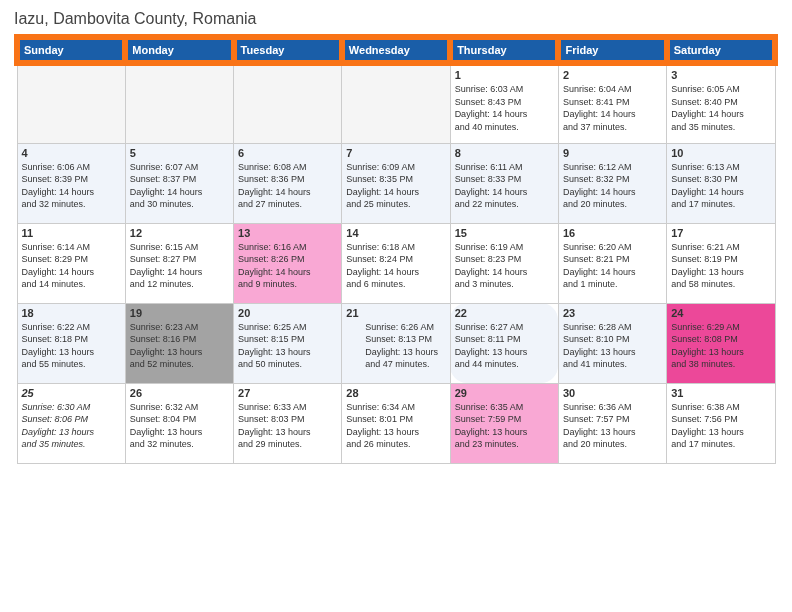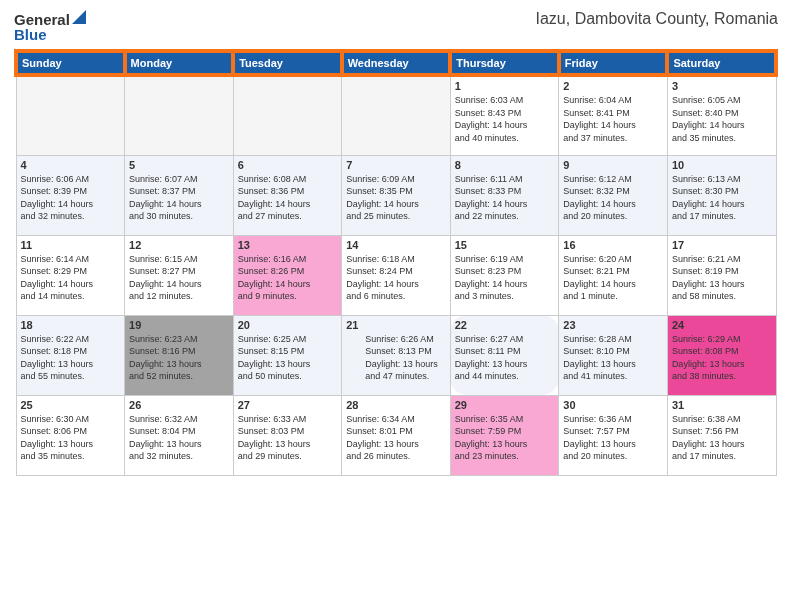--- a/index.html
+++ b/index.html
@@ -47,21 +47,21 @@
       border-collapse: collapse;
       table-layout: fixed;
     }
     .calendar th {
       background: #1a5ea8;
       color: #fff;
       font-size: 11px;
       font-weight: bold;
       padding: 4px 4px;
       text-align: left;
-      border: 4px solid #f97316;
+      border: 6px solid #f97316;
     }
     .calendar td {
       border: 1px solid #ccc;
       vertical-align: top;
       padding: 3px 4px;
       font-size: 9.5px;
       color: #333;
       height: 80px;
     }
     .calendar td.empty {
@@ -83,31 +83,20 @@
       font-size: 9px;
       line-height: 1.4;
       color: #333;
     }
   </style>
 </head>
 <body>
 
 <div class="container">
   <div class="header">
-    <div class="logo">
-      <div class="logo-line">
-        <span style="font-size:15px;font-weight:bold;color:#333;">General</span>
-        <span style="display:inline-block;margin-left:2px;vertical-align:middle;">
-          <svg width="14" height="14" viewBox="0 0 14 14">
-              <polygon points="0,14 14,14 14,0" fill="#1a5ea8"></polygon>
-            </svg>
-        </span>
-      </div>
-      <span style="font-size:15px;font-weight:bold;color:#1a5ea8;margin-top:-2px;">Blue</span>
-    </div>
     <div class="title-area">
       <div class="location">Iazu, Dambovita County, Romania</div>
     </div>
   </div>
 
   <table class="calendar">
     <thead>
       <tr>
         <th>Sunday</th>
         <th>Monday</th>
@@ -293,21 +282,21 @@
           </td>
           <td style="background: #ec4899;">
             <span class="day-number">24</span>
             <div class="day-info" style="white-space: pre-line;">Sunrise: 6:29 AM
 Sunset: 8:08 PM
 Daylight: 13 hours
 and 38 minutes.</div>
           </td>
         </tr>
         <tr>
-          <td style="background: rgb(255, 255, 255);">
+          <td style="background: rgb(255, 255, 255); font-style: italic;">
             <span class="day-number">25</span>
             <div class="day-info" style="white-space: pre-line;">Sunrise: 6:30 AM
 Sunset: 8:06 PM
 Daylight: 13 hours
 and 35 minutes.</div>
           </td>
           <td style="background: rgb(255, 255, 255);">
             <span class="day-number">26</span>
             <div class="day-info" style="white-space: pre-line;">Sunrise: 6:32 AM
 Sunset: 8:04 PM

